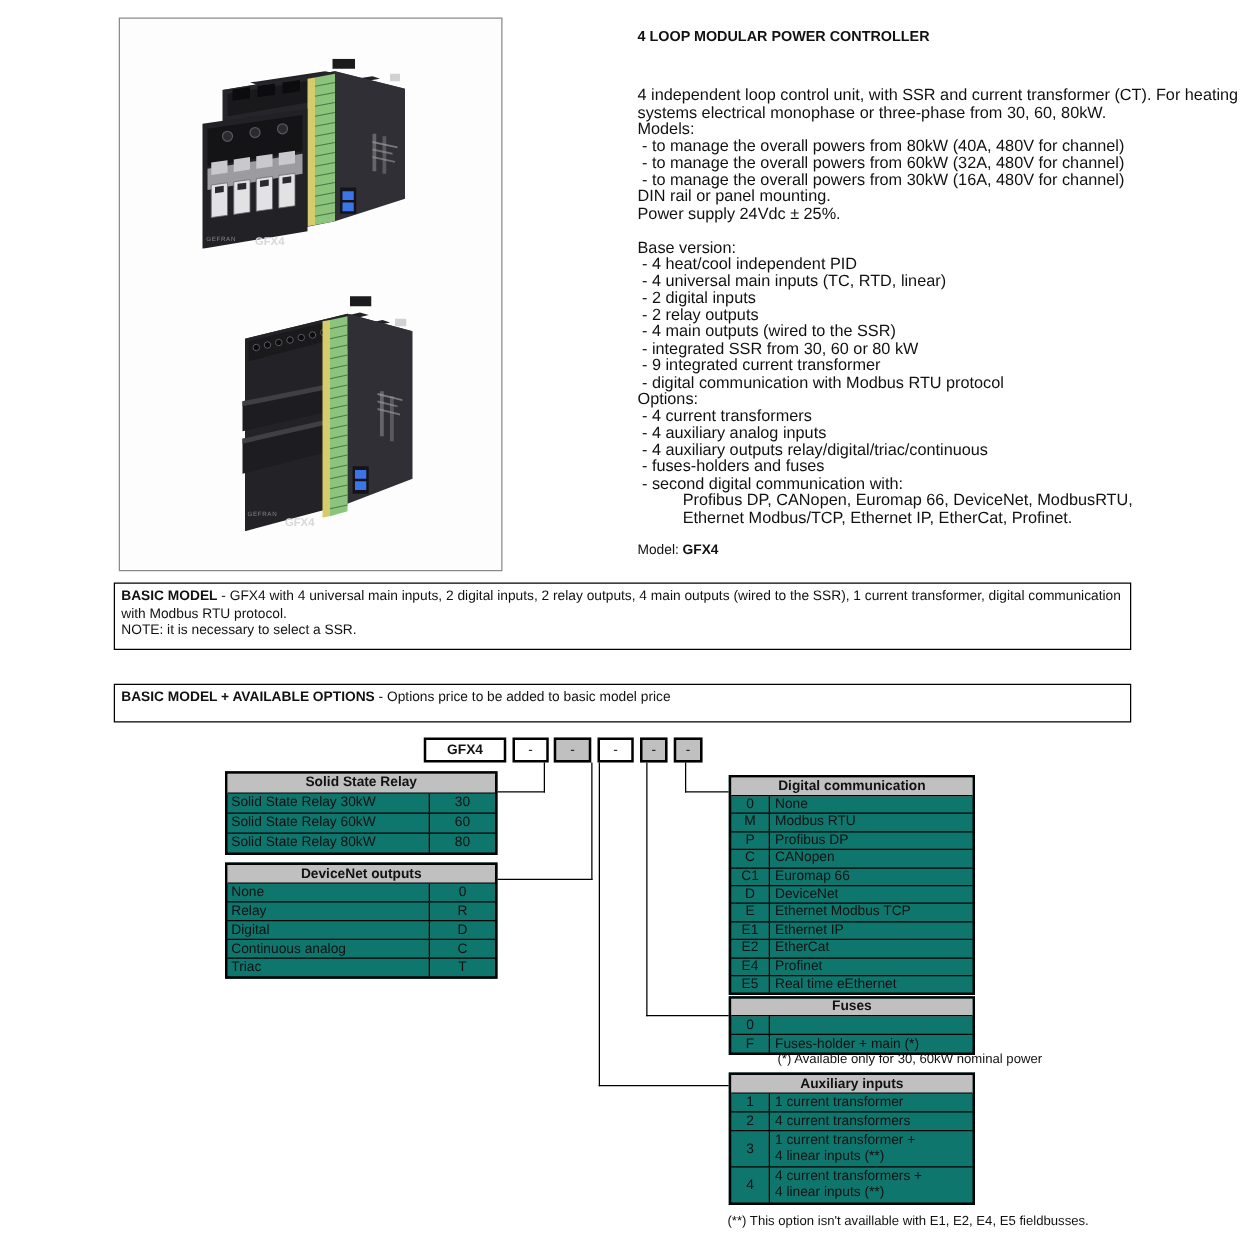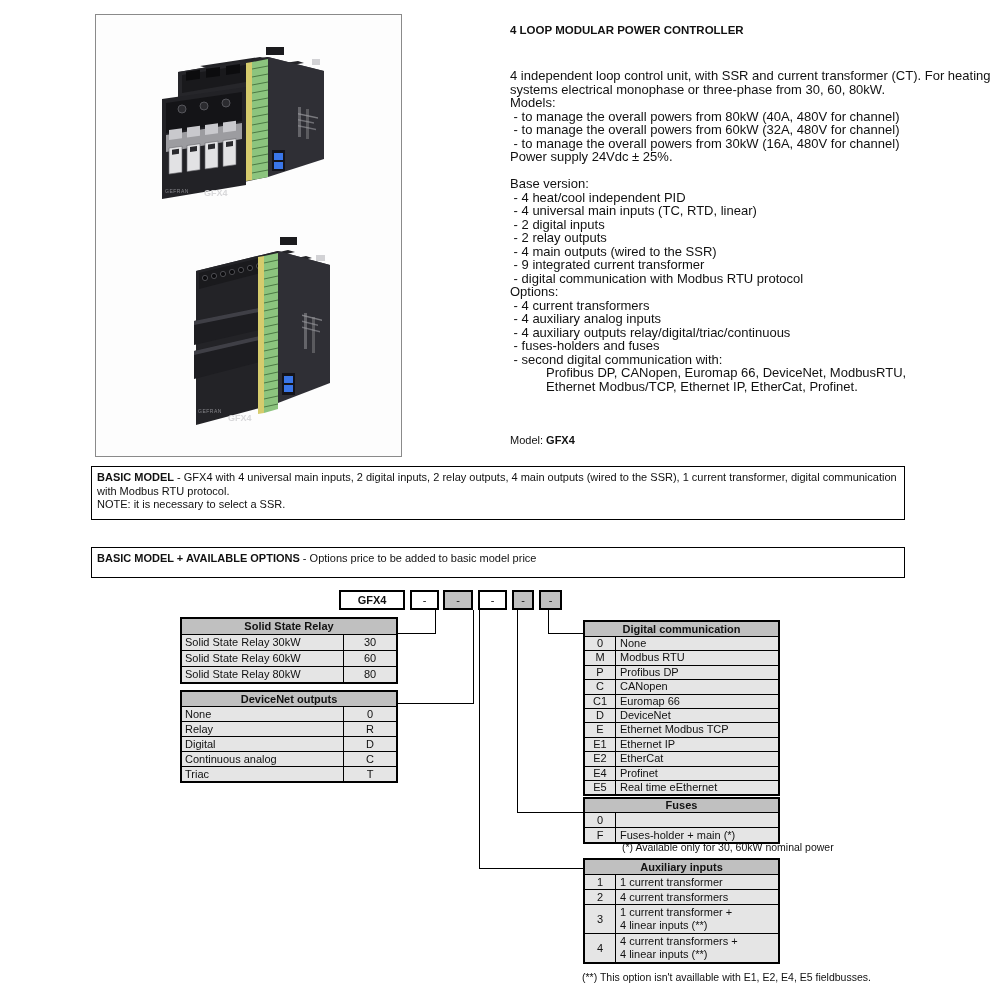--- a/index.html
+++ b/index.html
@@ -26,21 +26,21 @@
   .codebox{position:absolute;top:590px;height:16px;border:2px solid #000;background:#fff;text-align:center;font-size:11px;line-height:16px;}
   .codebox.model{font-weight:bold;}
   .codebox.gray{background:#c0c0c0;}
 
   
   .vline,.hline{position:absolute;background:#000;}
   .vline{width:1px;}
   .hline{height:1px;}
 
   
-  .otable{position:absolute;border:2px solid #000;background:#e5e5e5;font-size:11px;}
+  .otable{position:absolute;border:2px solid #000;background:#0f766e;font-size:11px;}
   .thead{background:#c0c0c0;font-weight:bold;text-align:center;border-bottom:1px solid #000;}
   .orow{display:flex;border-bottom:1px solid #000;}
   .orow:last-child{border-bottom:none;}
   .c-label{flex:1;padding:0 3px;border-right:1px solid #000;overflow:hidden;}
   .c-code{width:52px;text-align:center;}
   .c-codeL{width:30px;text-align:center;border-right:1px solid #000;}
   .c-labelR{flex:1;padding:0 4px;overflow:hidden;}
   .note{position:absolute;font-size:10.5px;white-space:pre;}
 
   svg text{font-family:"Liberation Sans",sans-serif;}
@@ -199,28 +199,30 @@
 
 <div class="title">4 LOOP MODULAR POWER CONTROLLER</div>
 
 <div class="desc">
   <div class="dline">4 independent loop control unit, with SSR and current transformer (CT). For heating</div>
   <div class="dline">systems electrical monophase or three-phase from 30, 60, 80kW.</div>
   <div class="dline">Models:</div>
   <div class="dline"> - to manage the overall powers from 80kW (40A, 480V for channel)</div>
   <div class="dline"> - to manage the overall powers from 60kW (32A, 480V for channel)</div>
   <div class="dline"> - to manage the overall powers from 30kW (16A, 480V for channel)</div>
+  <div class="dline">DIN rail or panel mounting.</div>
   <div class="dline">Power supply 24Vdc ± 25%.</div>
   <div class="dline"></div>
   <div class="dline">Base version:</div>
   <div class="dline"> - 4 heat/cool independent PID</div>
   <div class="dline"> - 4 universal main inputs (TC, RTD, linear)</div>
   <div class="dline"> - 2 digital inputs</div>
   <div class="dline"> - 2 relay outputs</div>
   <div class="dline"> - 4 main outputs (wired to the SSR)</div>
+  <div class="dline"> - integrated SSR from 30, 60 or 80 kW</div>
   <div class="dline"> - 9 integrated current transformer</div>
   <div class="dline"> - digital communication with Modbus RTU protocol</div>
   <div class="dline">Options:</div>
   <div class="dline"> - 4 current transformers</div>
   <div class="dline"> - 4 auxiliary analog inputs</div>
   <div class="dline"> - 4 auxiliary outputs relay/digital/triac/continuous</div>
   <div class="dline"> - fuses-holders and fuses</div>
   <div class="dline"> - second digital communication with:</div>
   <div class="dline">          Profibus DP, CANopen, Euromap 66, DeviceNet, ModbusRTU,</div>
   <div class="dline">          Ethernet Modbus/TCP, Ethernet IP, EtherCat, Profinet.</div>

